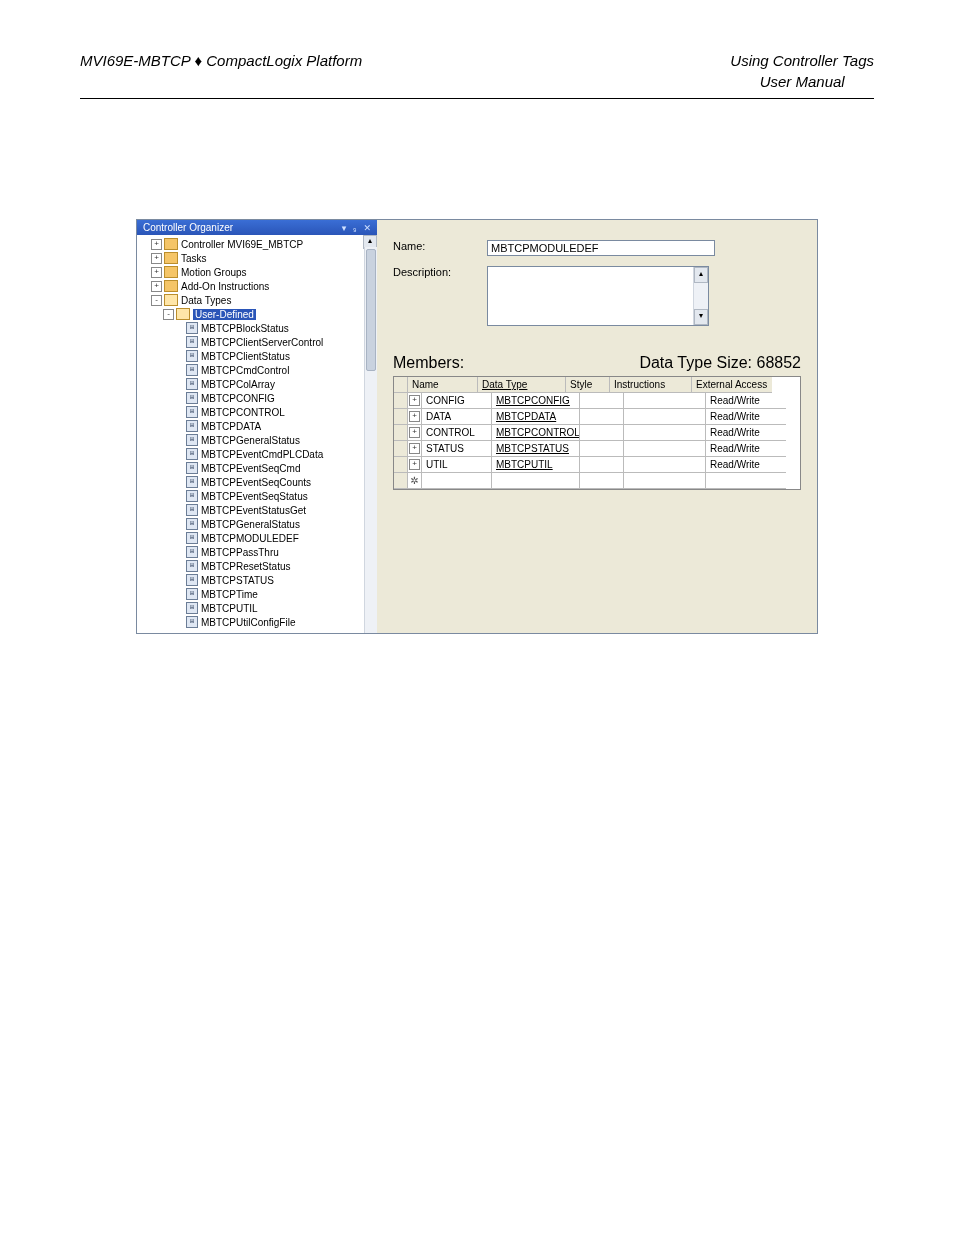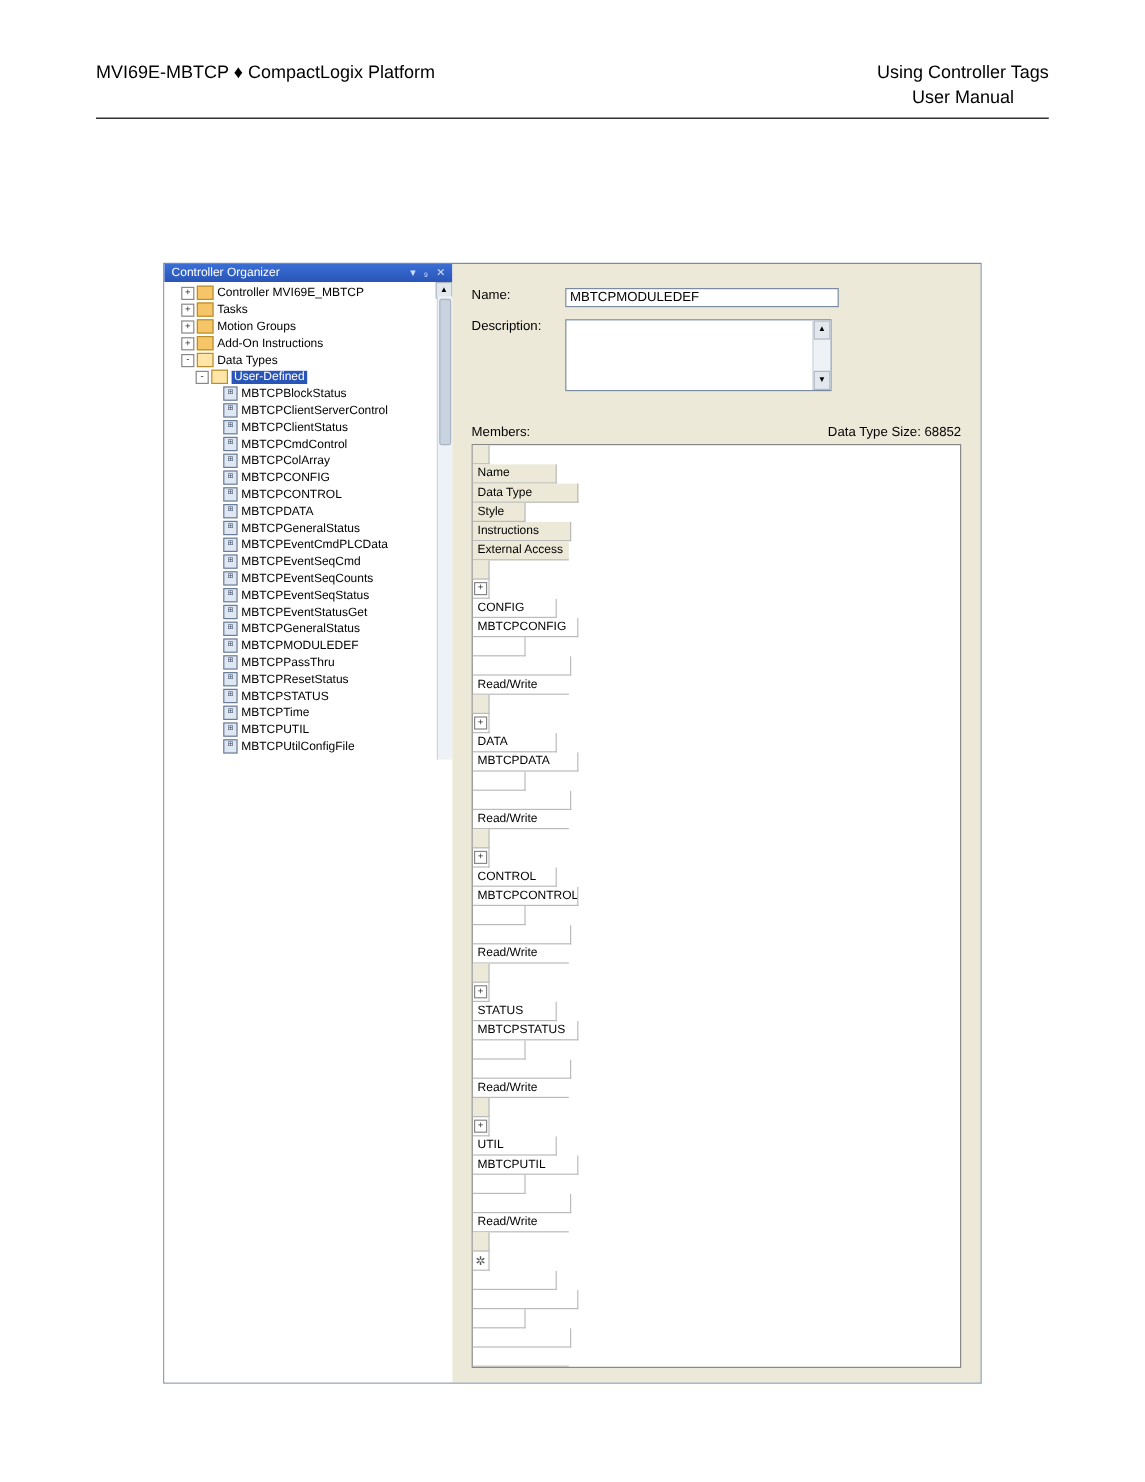--- a/index.html
+++ b/index.html
@@ -14,20 +14,21 @@
     margin: 0 auto;
     padding: 50px 80px;
     box-sizing: border-box;
   }
   .header {
     display: flex;
     justify-content: space-between;
     font-size: 15px;
     line-height: 1.4;
     margin-bottom: 6px;
+    font-style: italic;
   }
   .header .left { text-align: left; }
   .header .right { text-align: center; }
   .hr { border-bottom: 1px solid #000; margin-bottom: 120px; }
 
   .app {
     display: flex;
     width: 680px;
     margin: 0 auto;
     border: 1px solid #7a8aa0;
@@ -130,21 +131,21 @@
   
   .form-panel {
     flex: 1;
     background: #ece9d8;
     padding: 20px 16px 12px 16px;
     font-size: 11px;
     font-family: "Tahoma", Arial, sans-serif;
     position: relative;
   }
   .form-row { display: flex; align-items: flex-start; margin-bottom: 10px; }
-  .form-row label { width: 78px; color: #000; }
+  .form-row label { width: 94px; color: #000; }
   .text-input {
     width: 220px;
     font-size: 11px;
     padding: 1px 3px;
     border: 1px solid #7a8aa0;
     background: #fff;
   }
   .desc-box {
     width: 220px;
     height: 58px;
@@ -168,49 +169,49 @@
     text-align:center;
     line-height:12px;
   }
   .desc-sb .arr.up { top:0; }
   .desc-sb .arr.dn { bottom:0; }
 
   .members-row {
     display: flex;
     justify-content: space-between;
     margin-top: 28px;
-    font-size: 11px;
+    font-size: 16px;
   }
 
   .grid {
     margin-top: 4px;
     border: 1px solid #888;
     background: #fff;
     font-size: 10px;
   }
-  .grow { display: flex; flex-direction: column; }
+  .grow { display: flex; }
   .gcell {
     border-right: 1px solid #bbb;
     border-bottom: 1px solid #bbb;
     padding: 1px 4px;
     box-sizing: border-box;
     overflow: hidden;
     white-space: nowrap;
     display: flex;
     align-items: center;
     height: 16px;
   }
   .ghdr .gcell {
     background: #ece9d8;
     font-weight: normal;
   }
   .c-sel { width: 14px; background:#ece9d8; padding:0; justify-content:center; }
   .c-exp { width: 14px; padding:0; justify-content:center; }
   .c-name { width: 70px; }
-  .c-type { width: 88px; }
+  .c-type { width: 88px; text-decoration: underline; }
   .c-style { width: 44px; }
   .c-desc { width: 82px; }
   .c-ext { width: 80px; border-right:none; }
   .pbox {
     width: 9px; height: 9px;
     border: 1px solid #888;
     font-size: 8px;
     line-height: 7px;
     text-align: center;
     color: #333;

